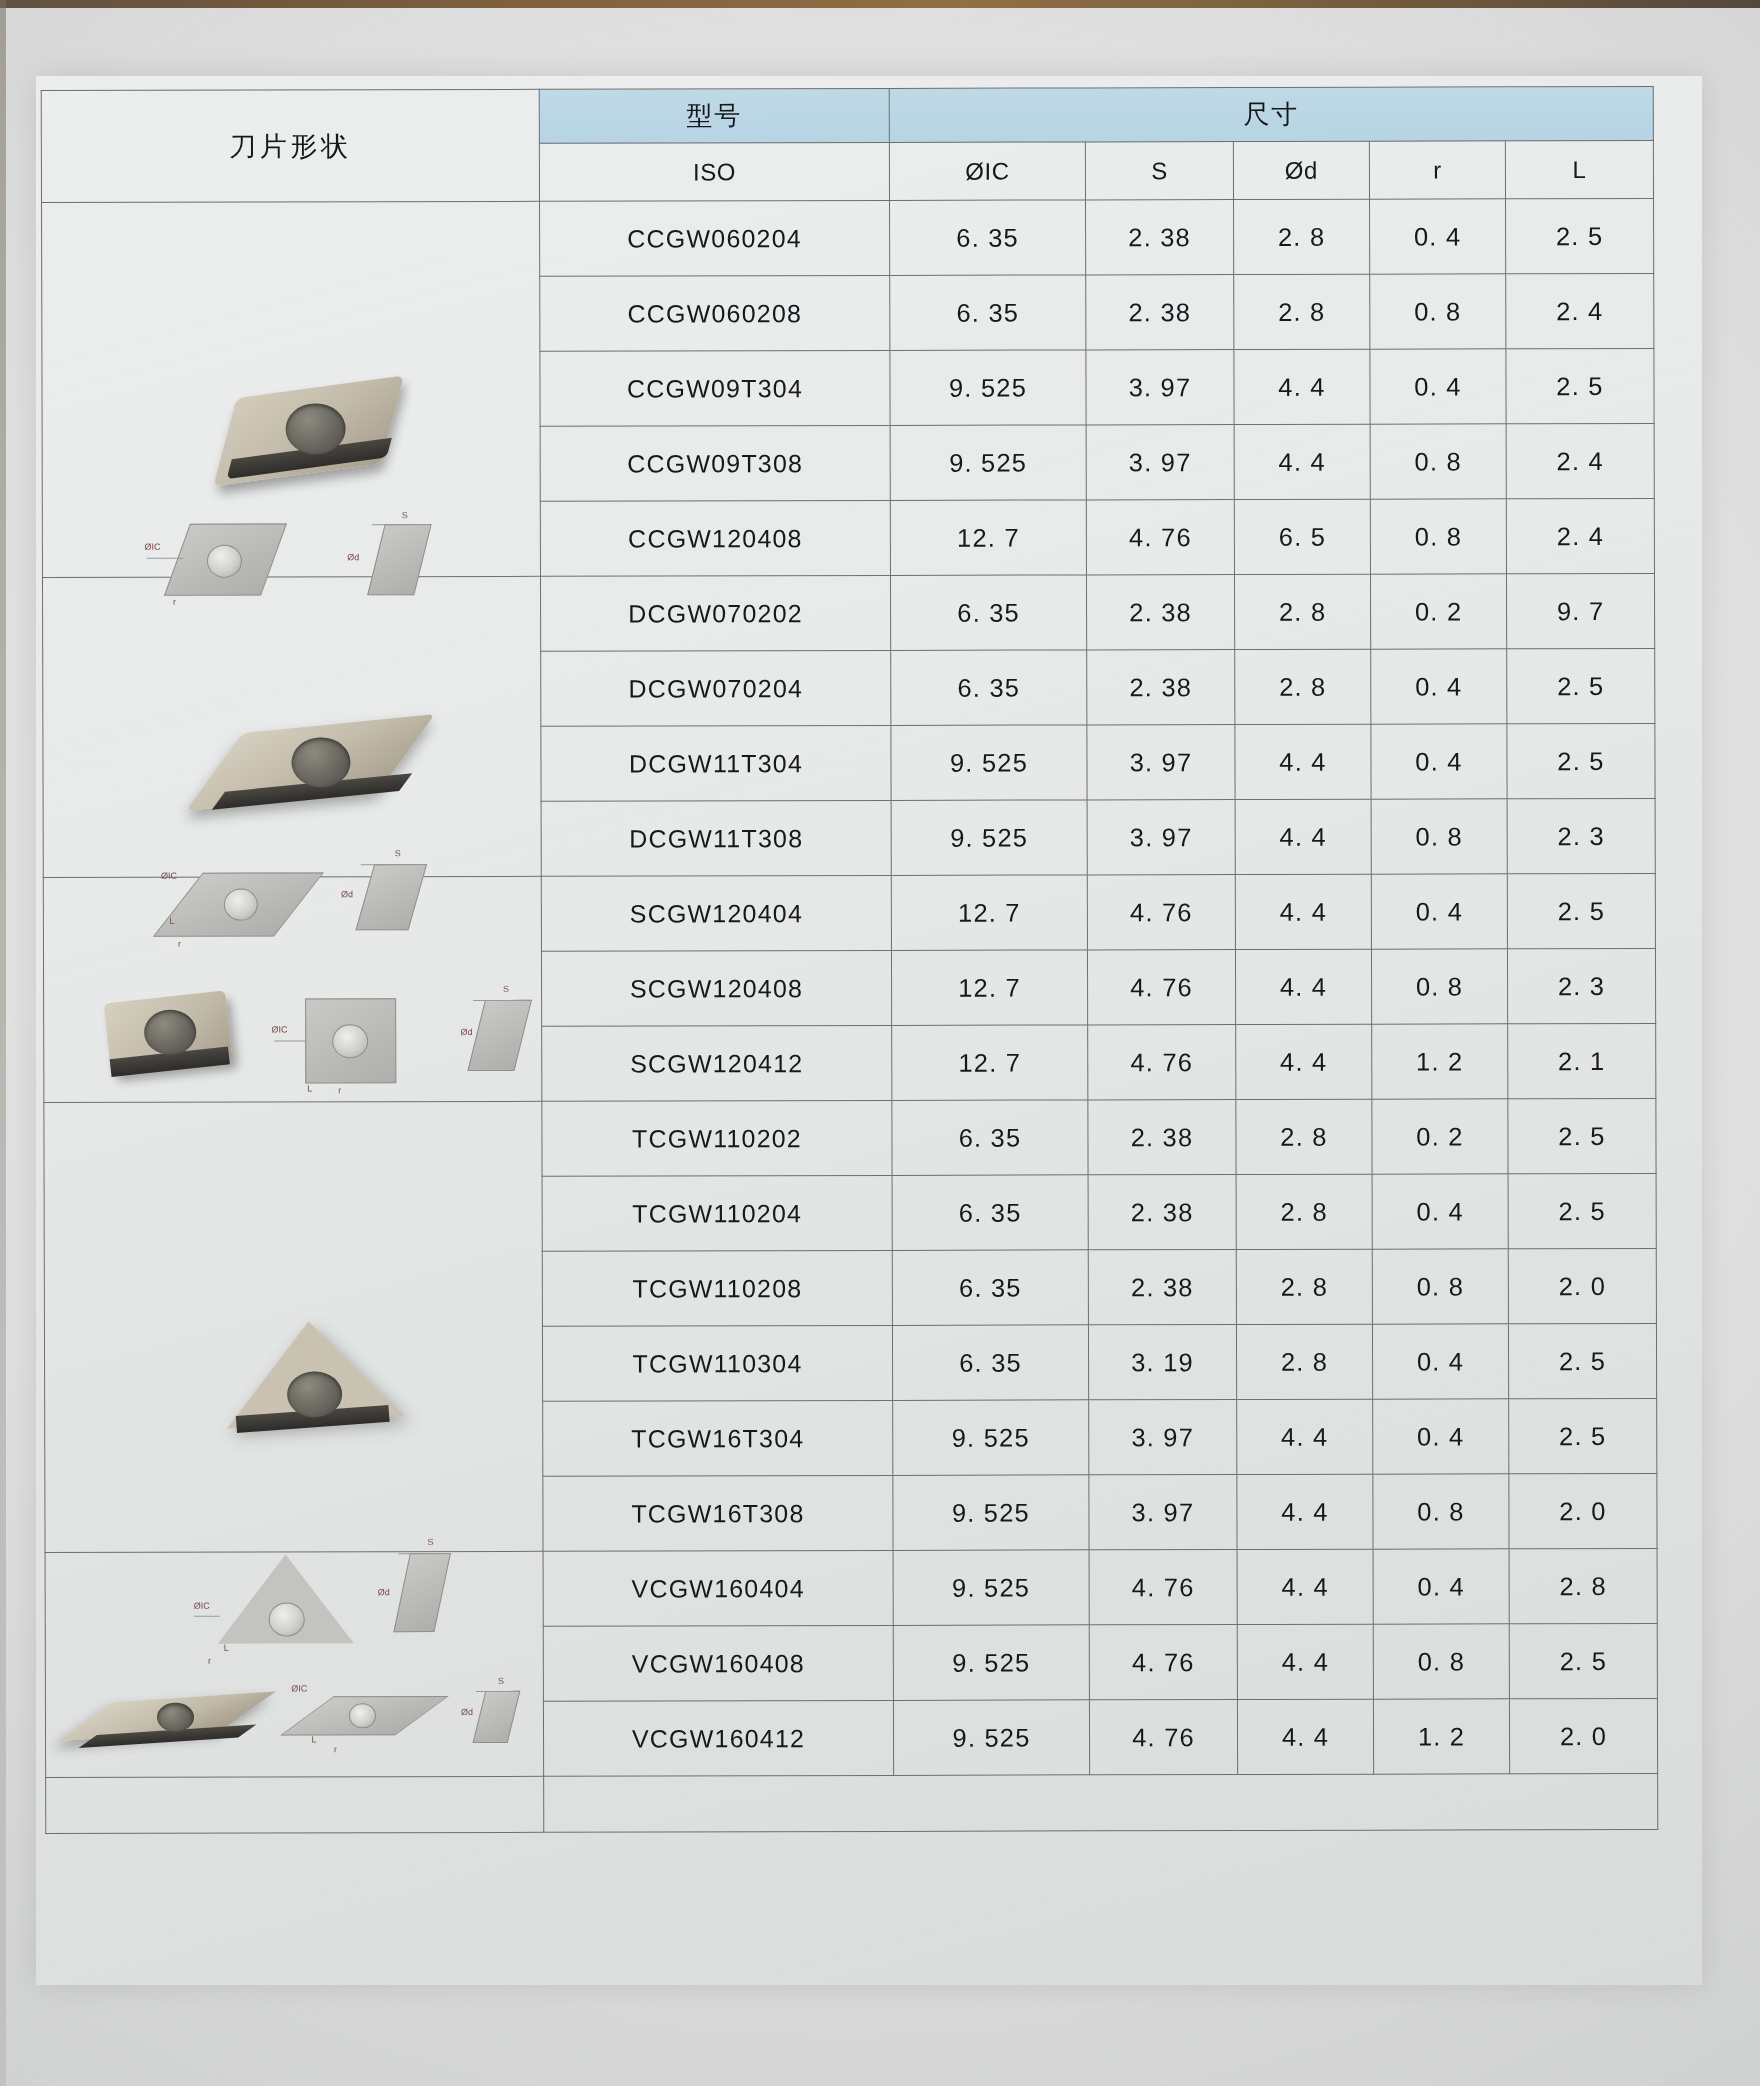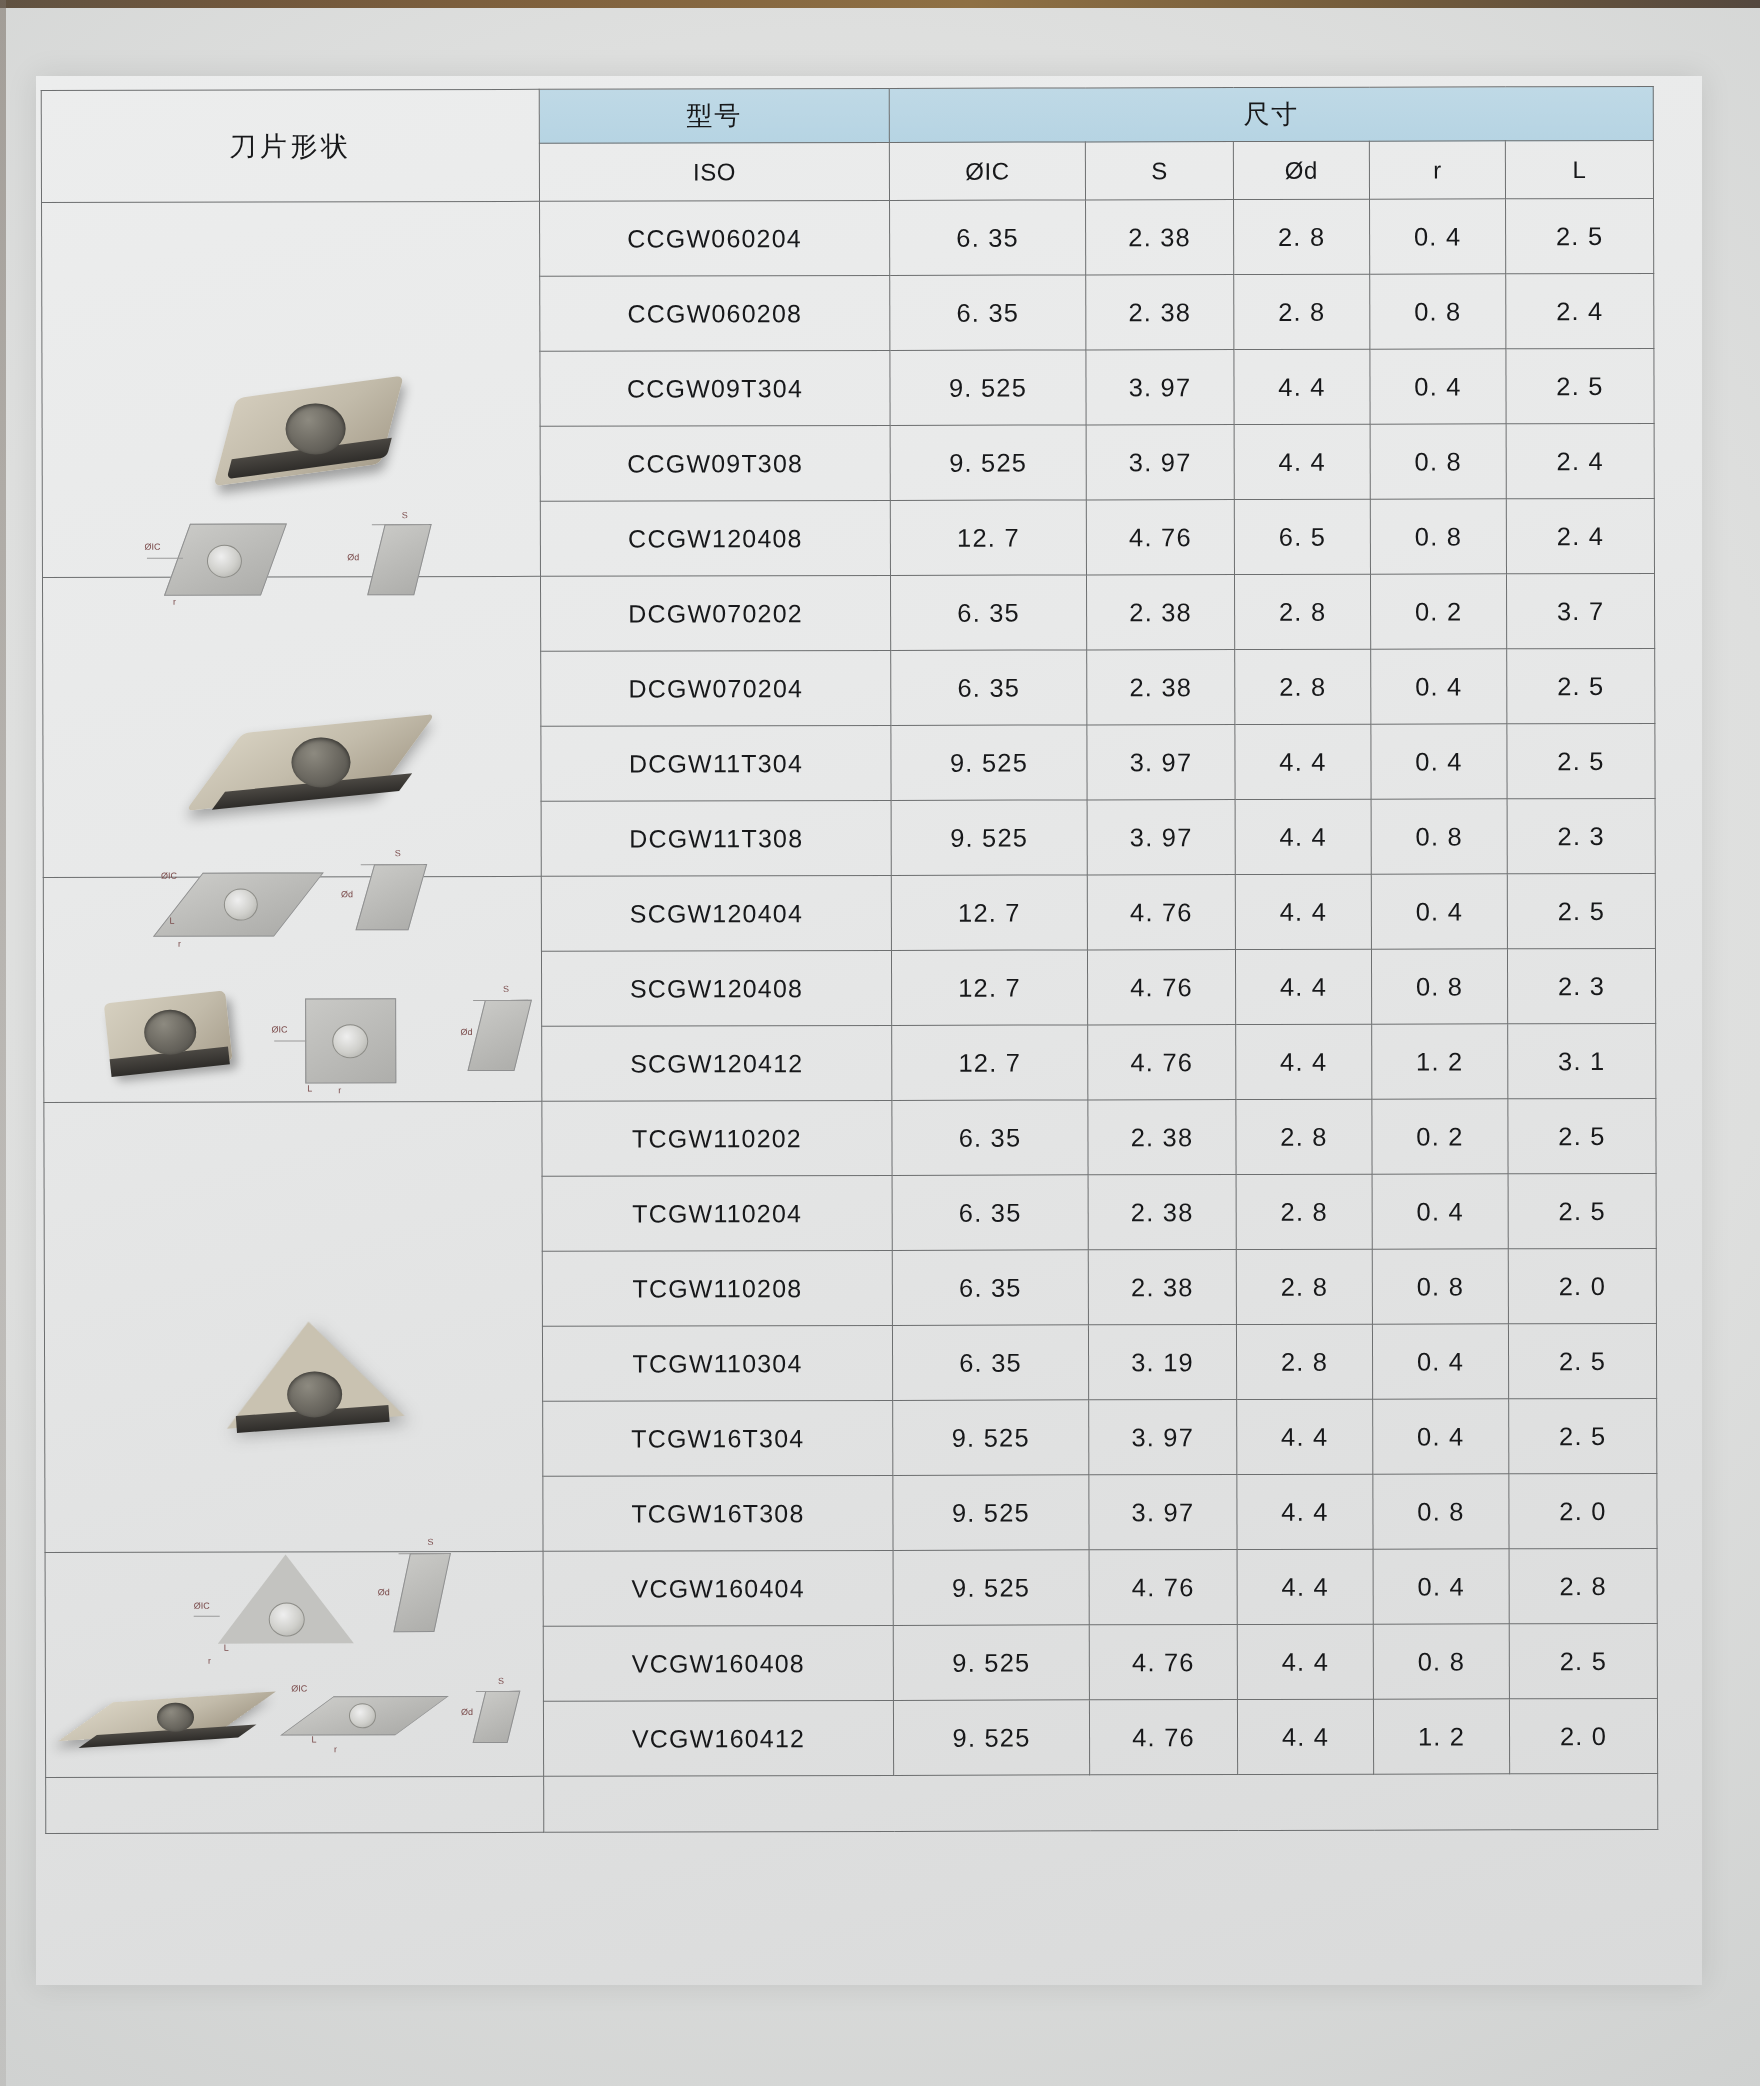--- a/index.html
+++ b/index.html
@@ -276,21 +276,21 @@
             <span class="lbl" style="left:55px; top:2.4px;">S</span>
             <span class="lbl" style="left:1.2px; top:43px;">Ød</span>
           </div>
         </div>
       </td>
       <td class="data iso">DCGW070202</td>
       <td class="data">6. 35</td>
       <td class="data">2. 38</td>
       <td class="data">2. 8</td>
       <td class="data">0. 2</td>
-      <td class="data">3. 7</td>
+      <td class="data">9. 7</td>
     </tr>
     <tr>
       <td class="data iso">DCGW070204</td>
       <td class="data">6. 35</td>
       <td class="data">2. 38</td>
       <td class="data">2. 8</td>
       <td class="data">0. 4</td>
       <td class="data">2. 5</td>
     </tr>
     <tr>
@@ -352,21 +352,21 @@
       <td class="data">4. 4</td>
       <td class="data">0. 8</td>
       <td class="data">2. 3</td>
     </tr>
     <tr>
       <td class="data iso">SCGW120412</td>
       <td class="data">12. 7</td>
       <td class="data">4. 76</td>
       <td class="data">4. 4</td>
       <td class="data">1. 2</td>
-      <td class="data">3. 1</td>
+      <td class="data">2. 1</td>
     </tr>
 
     <tr>
       <td class="shape-cell" rowspan="6">
         <div class="shape-box">
           <div class="photo" style="left:178px; top:30px; width:196px; height:130px;">
             <div style="position:absolute; left:0; top:0; width:0; height:0;
                         border-left:89px solid transparent; border-right:89px solid transparent;
                         border-bottom:101px solid #c9c2b1; filter: drop-shadow(4.7px 7.1px 8.3px rgba(0,0,0,.30));
                         transform: rotate(-4deg);"></div>

